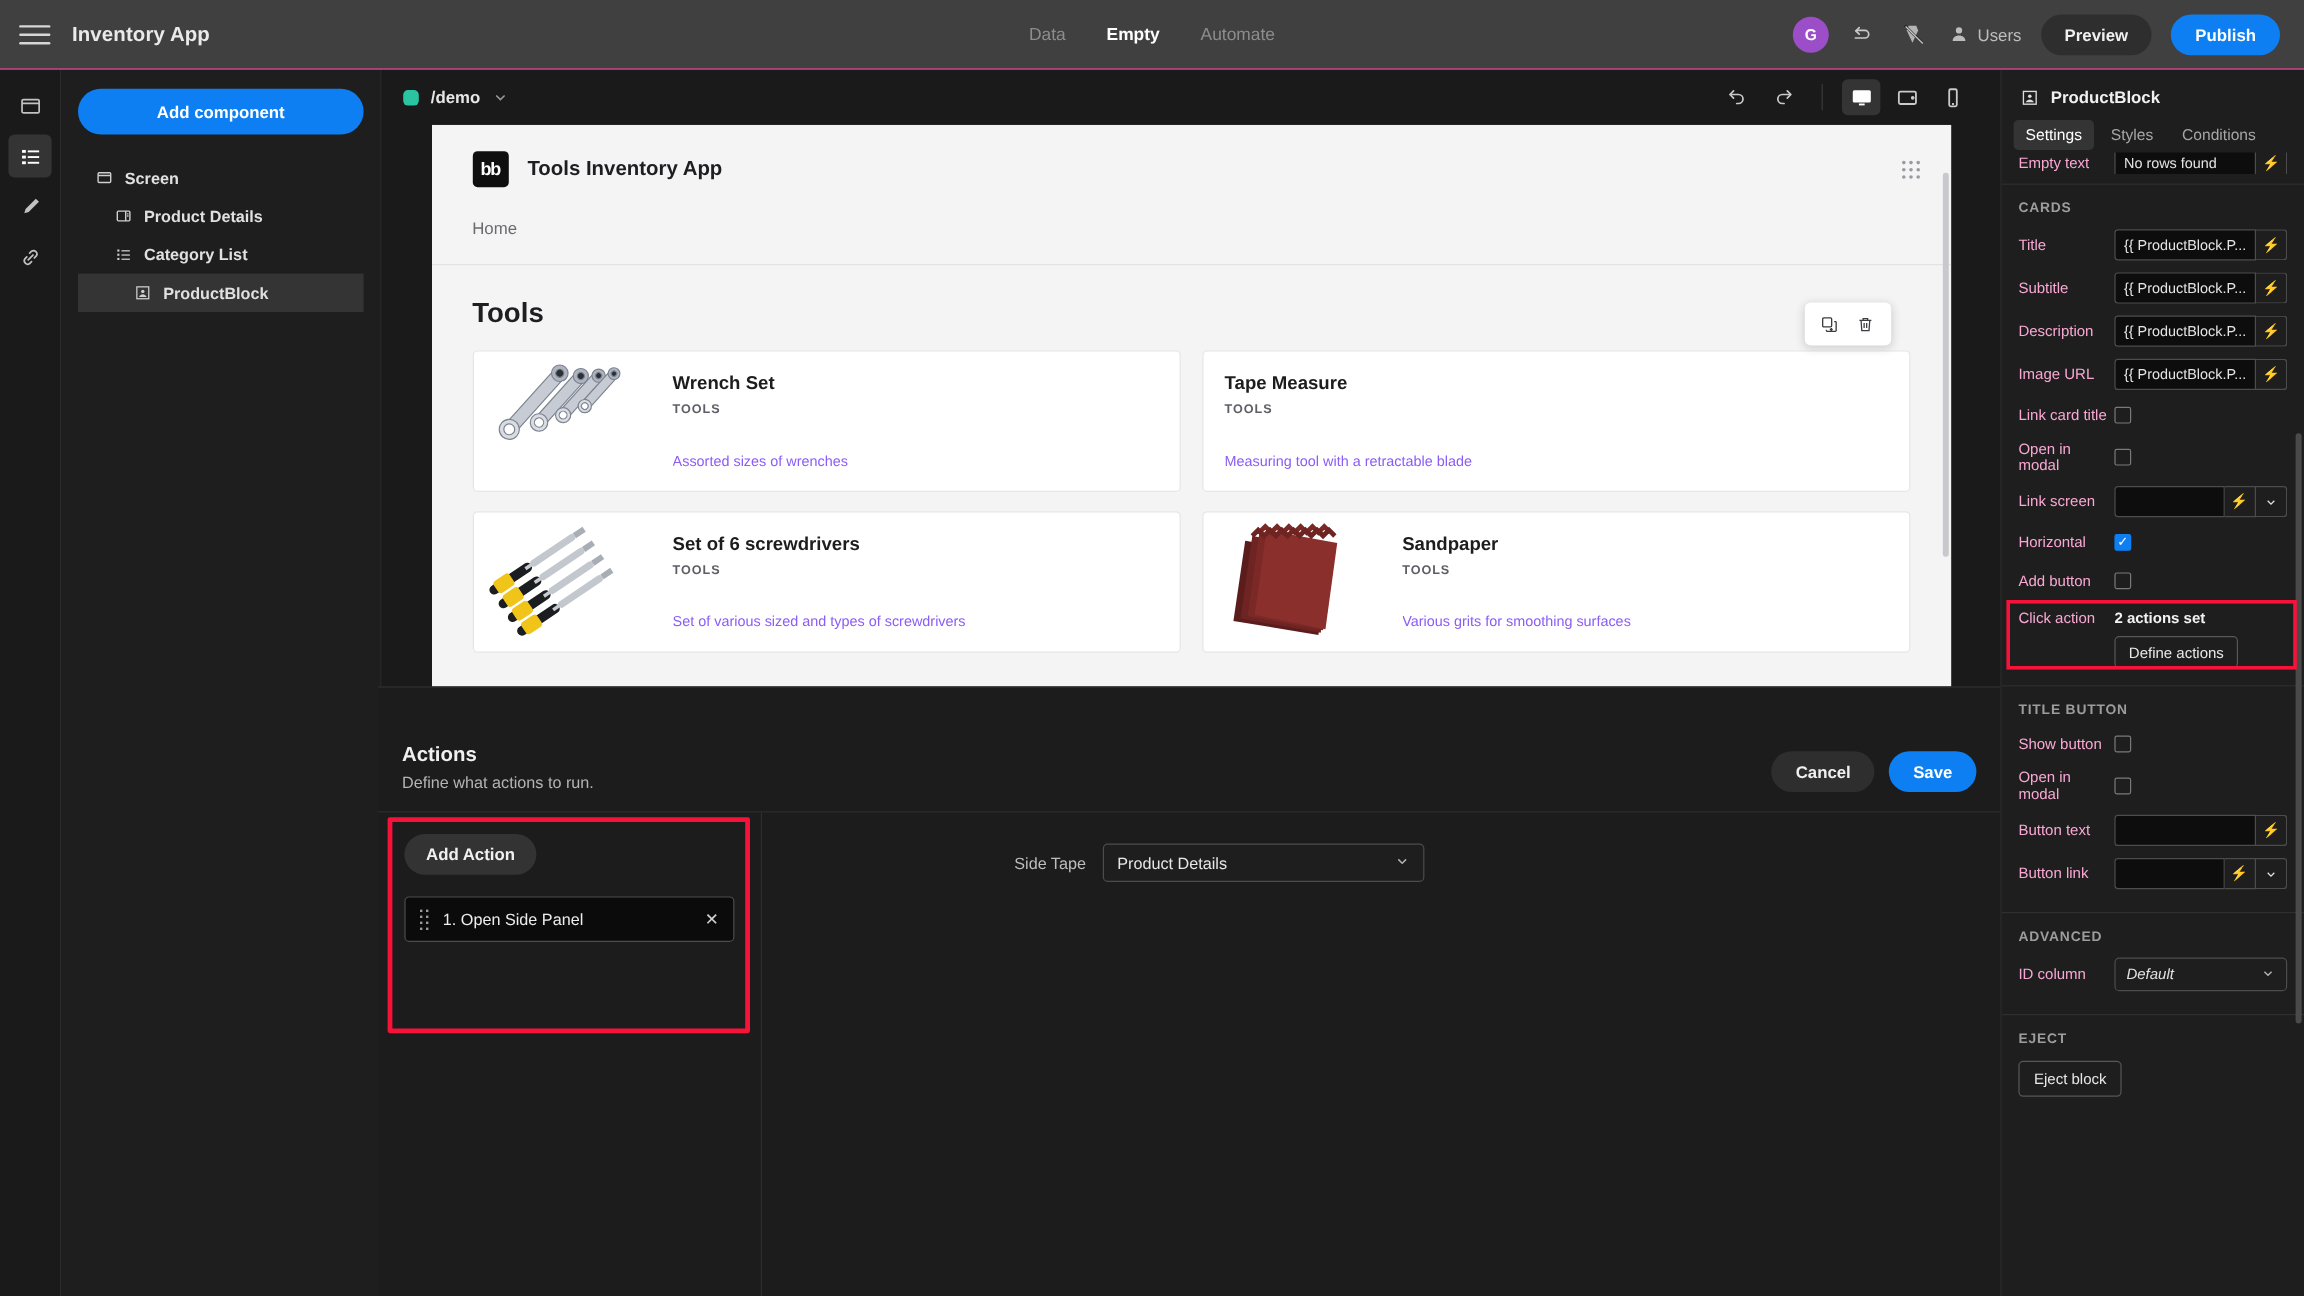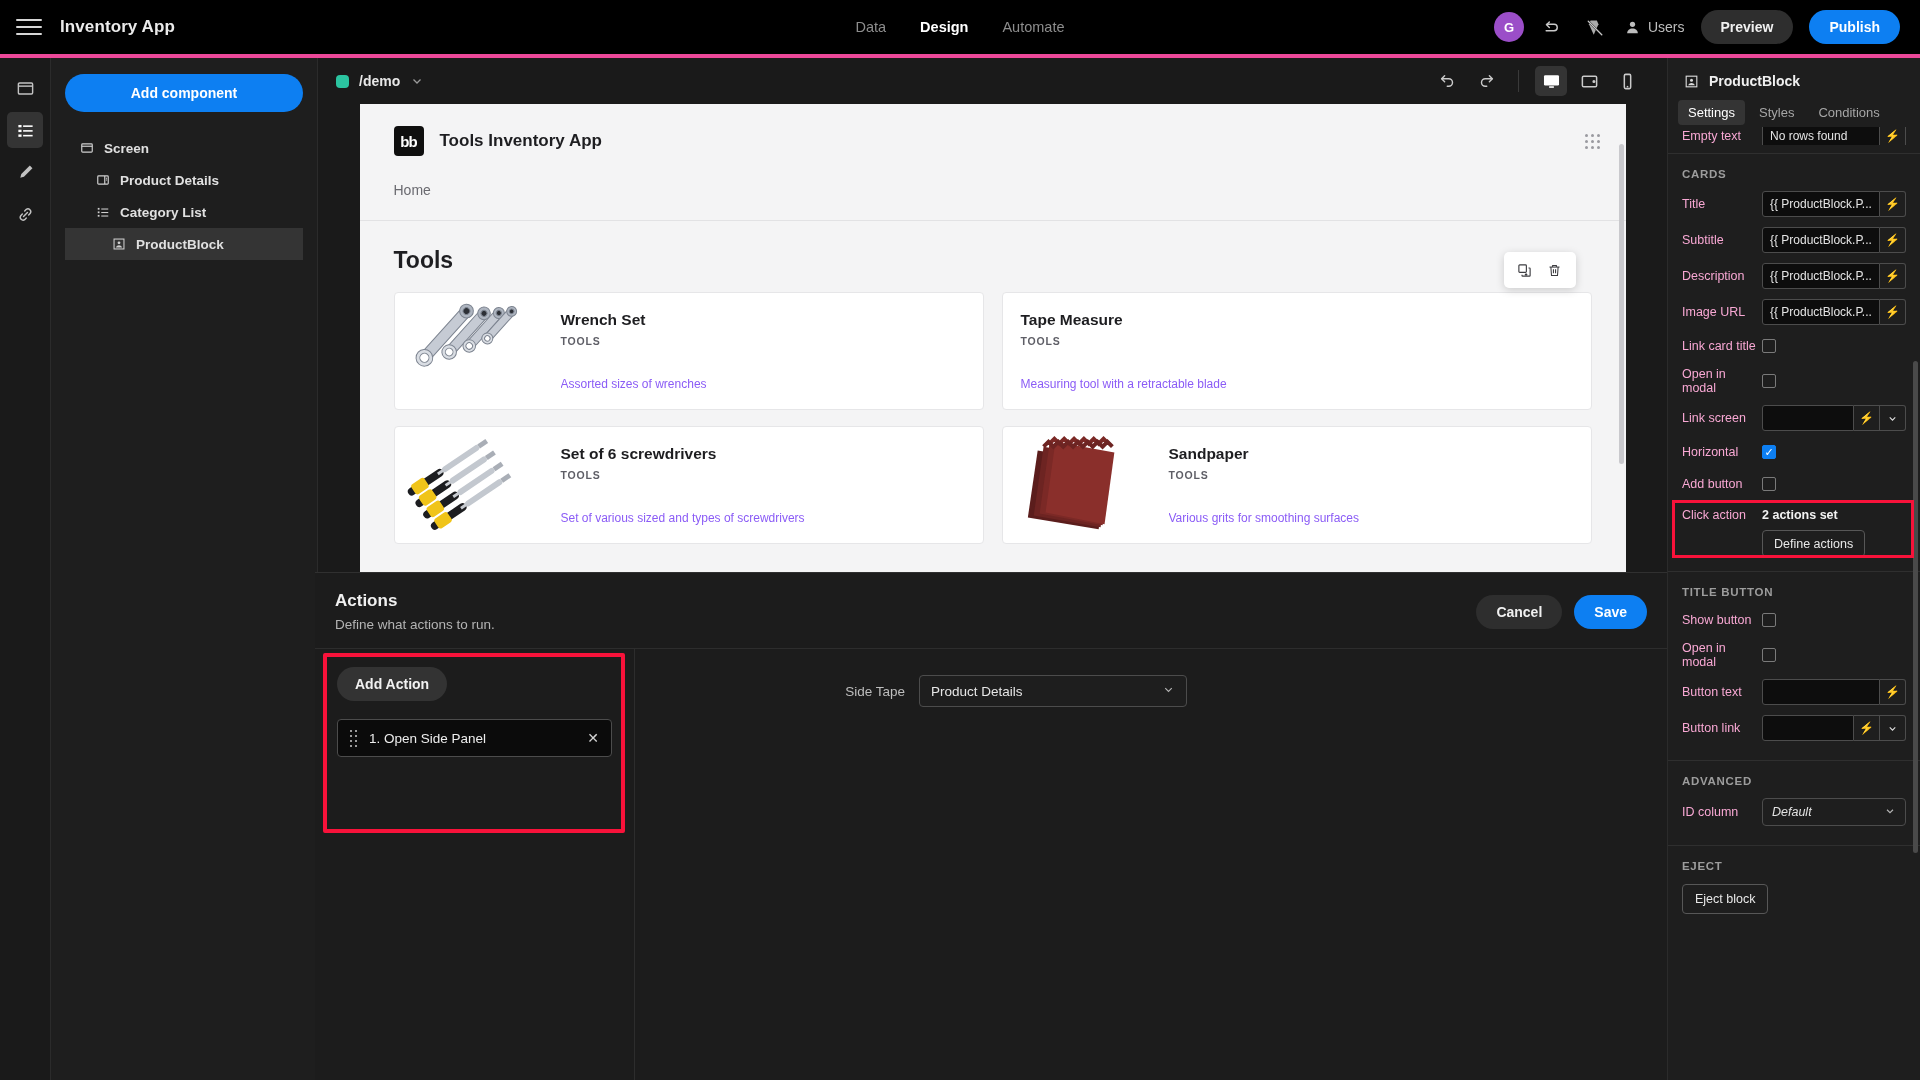--- a/index.html
+++ b/index.html
@@ -8,22 +8,22 @@
     background: #1a1a1a;
     font-family: "Liberation Sans", sans-serif;
     overflow: hidden;
     -webkit-font-smoothing: antialiased;
   }
   .app { position: relative; width: 1920px; height: 1080px; display: flex; flex-direction: column; }
 
   
   .topbar {
     height: 58px; min-height: 58px;
-    background: #000000;
-    border-bottom: 4px solid #ec4899;
+    background: #404040;
+    border-bottom: 1px solid #ec4899;
     display: flex; align-items: center;
     position: relative; z-index: 40;
   }
   .tb-left { display: flex; align-items: center; gap: 18px; padding-left: 16px; }
   .hamburger { width: 26px; height: 26px; display: flex; flex-direction: column; justify-content: center; gap: 5px; cursor: pointer; }
   .hamburger i { display: block; height: 2px; background: #d6d6d6; border-radius: 1px; }
   .app-title { color: #eaeaea; font-size: 17px; font-weight: bold; letter-spacing: .1px; }
 
   .tb-center { position: absolute; left: 50%; transform: translateX(-50%); display: flex; gap: 34px; align-items: center; }
   .navtab { font-size: 14.5px; color: #8d8d8d; cursor: pointer; padding: 3px 0; }
@@ -141,21 +141,21 @@
   .card-desc { color: #8b5cf6; font-size: 12px; margin-top: 30px; white-space: nowrap; overflow: hidden; text-overflow: ellipsis; }
 
   .pv-scroll { position: absolute; right: 2px; top: 40px; width: 5px; height: 320px; background: #c9c9cd; border-radius: 3px; }
 
   
   .drawer {
     position: absolute; left: 315px; right: 253px; bottom: 0; top: 572px;
     background: #1c1c1c; border-top: 1px solid #303030; z-index: 30;
     display: flex; flex-direction: column;
   }
-  .dr-head { padding: 18px 20px 16px; display: flex; align-items: center; }
+  .dr-head { padding: 18px 20px 16px; display: flex; align-items: flex-end; margin-top: 28px; }
   .dr-title { color: #f0f0f0; font-size: 17px; font-weight: bold; }
   .dr-sub { color: #b4b4b4; font-size: 13.5px; margin-top: 6px; }
   .dr-btns { margin-left: auto; display: flex; gap: 12px; align-items: center; }
   .dr-body { flex: 1; display: flex; border-top: 1px solid #2d2d2d; min-height: 0; }
   .dr-left { width: 320px; min-width: 320px; border-right: 1px solid #2d2d2d; padding: 18px 22px; position: relative; }
   .hl-box {
     position: absolute; left: 8px; top: 4px; width: 302px; height: 180px;
     border: 4px solid #f8123a; border-radius: 2px; pointer-events: none;
   }
   .add-action {
@@ -251,21 +251,21 @@
     <div class="tb-left">
       <div class="hamburger">
           <i></i>
           <i></i>
           <i></i>
         </div>
       <div class="app-title">Inventory App</div>
     </div>
     <div class="tb-center">
       <div class="navtab">Data</div>
-      <div class="navtab active">Design</div>
+      <div class="navtab active">Empty</div>
       <div class="navtab">Automate</div>
     </div>
     <div class="tb-right">
       <div class="avatar">G</div>
       <div class="icon-btn">
         <svg width="19" height="19" viewBox="0 0 24 24" fill="none" stroke="currentColor" stroke-width="1.8" stroke-linecap="round">
             <path d="M4 16h10a4 4 0 0 0 0-8H5"></path>
             <path d="M8 5 4.5 8.5 8 12"></path>
           </svg>
       </div>

